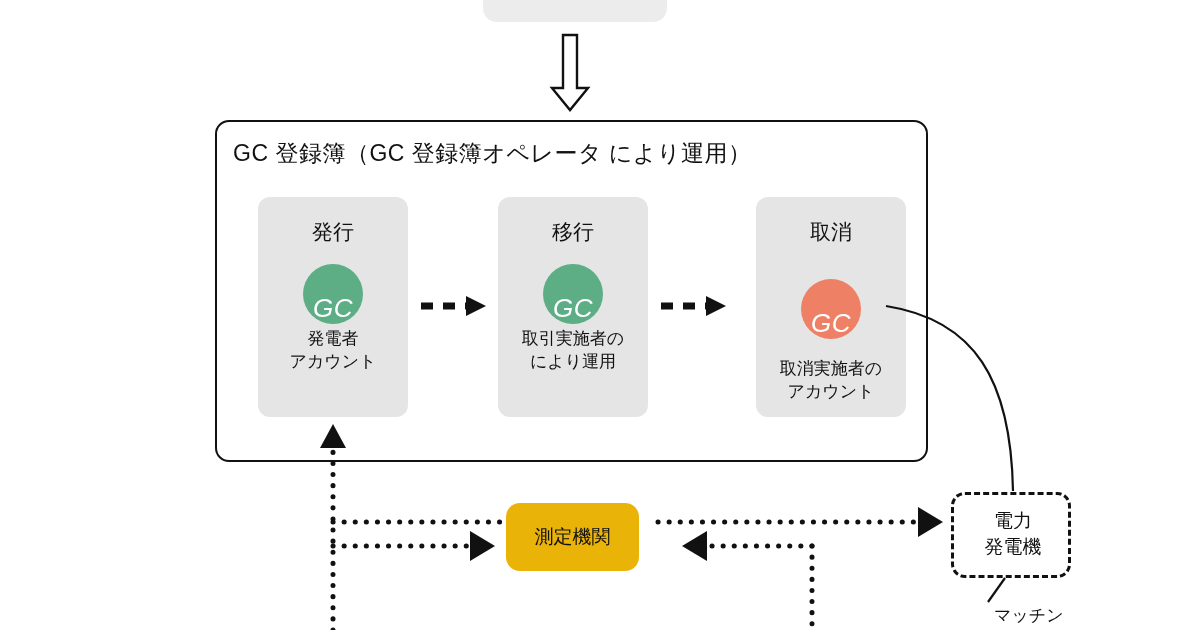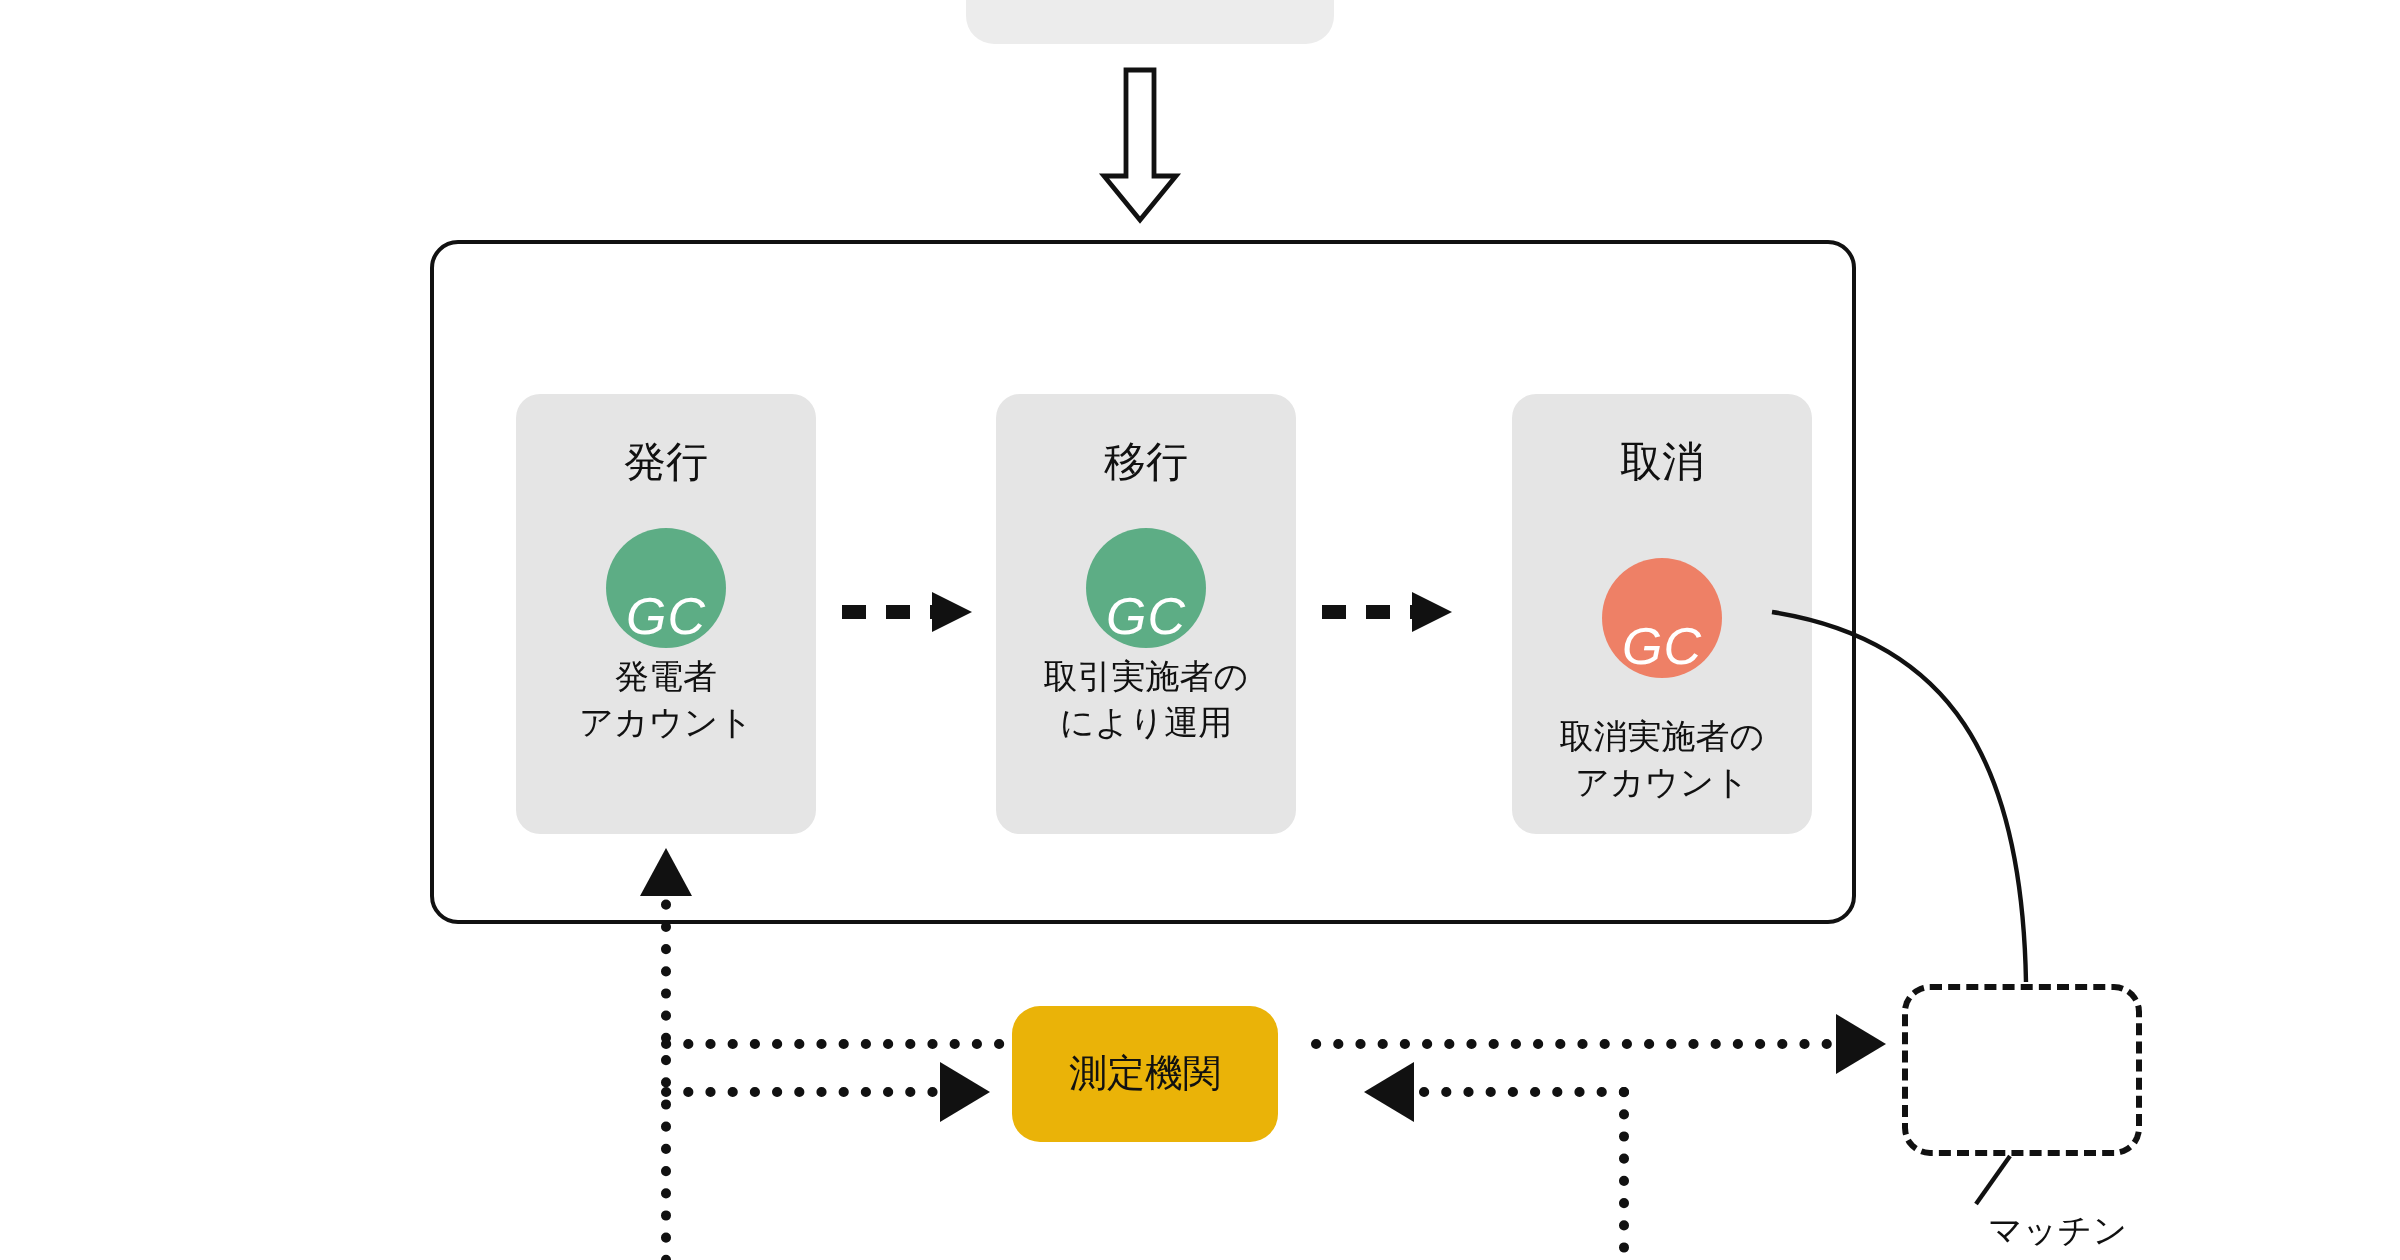--- a/index.html
+++ b/index.html
@@ -117,20 +117,21 @@
 </style>
 </head>
 <body>
 
 <div id="stage">
 
   <div class="gray-box" style="left:483px;top:-40px;width:184px;height:62px;"></div>
 
 
   <div class="outer-box" style="left:215px;top:120px;width:713px;height:342px;"></div>
+  <div class="outer-title" style="left:233px;top:138px;">GC 登録簿（GC 登録簿オペレータ により運用）</div>
 
   <div class="card" style="left:258px;top:197px;">
     <div class="card-title">発行</div>
     <div class="gc-circle" style="background:#5dad85;">
       <span>GC</span>
     </div>
     <div class="card-sub">発電者
 アカウント</div>
   </div>
 
@@ -150,20 +151,22 @@
     </div>
     <div class="card-sub">取消実施者の
 アカウント</div>
   </div>
 
   <div class="measure-box" style="left:506px;top:503px;width:133px;height:68px;">
     <span>測定機関</span>
   </div>
 
   <div class="dashed-box" style="left:951px;top:492px;width:120px;height:86px;"></div>
+  <div class="dashed-label" style="left:963px;top:508px;width:100px;">電力
+発電機</div>
   <div class="match-label" style="left:957px;top:604px;margin-left:37px;">マッチン</div>
 
   <svg id="wires" viewBox="0 0 1200 630" xmlns="http://www.w3.org/2000/svg">
 
     <polygon points="563,35 577,35 577,88 588,88 570,110 552,88 563,88" fill="#ffffff" stroke="#111111" stroke-width="2.4" stroke-linejoin="miter"></polygon>
 
     <g>
       <line x1="421" y1="306" x2="468" y2="306" stroke="#111111" stroke-width="7" stroke-dasharray="12 10" stroke-linecap="butt"></line>
       <polygon points="466,296 486,306 466,316" fill="#111111"></polygon>
     </g>

